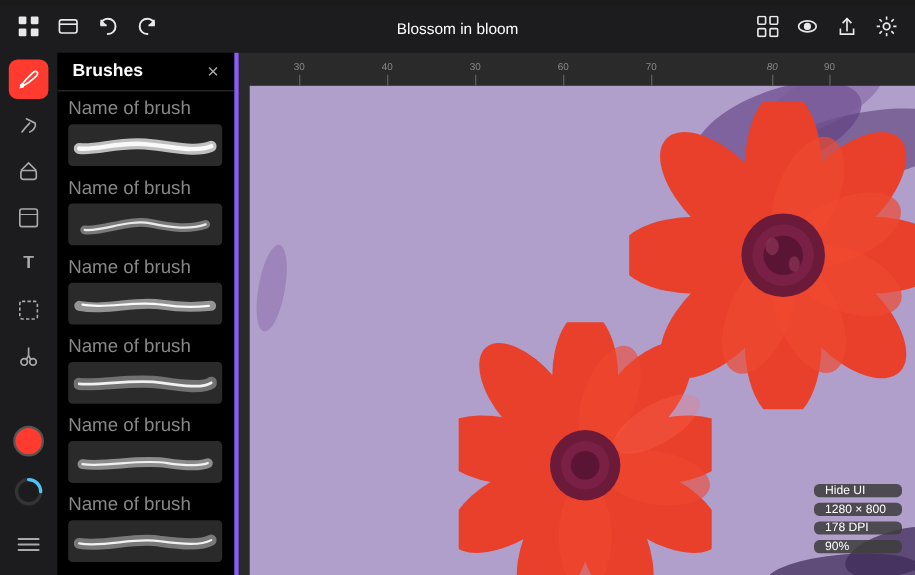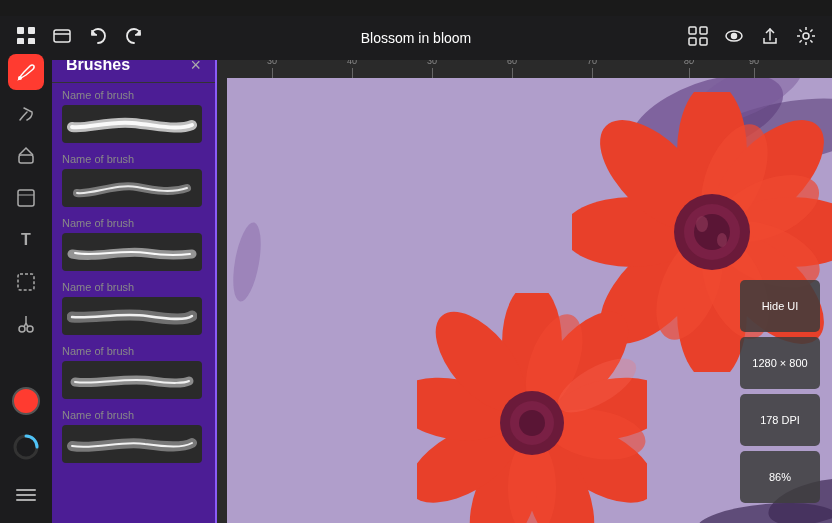--- a/index.html
+++ b/index.html
@@ -14,21 +14,21 @@
     
     .top-bar {
       width: 832px;
       height: 44px;
       background: #1c1c1e;
       display: flex;
       align-items: center;
       justify-content: space-between;
       padding: 16px 16px;
       position: absolute;
-      top: 16px;
+      top: 4px;
       left: 0;
       z-index: 10;
     }
     .top-bar-left, .top-bar-right {
       display: flex;
       align-items: center;
       gap: 16px;
     }
     .top-bar-icon {
       color: #fff;
@@ -92,22 +92,22 @@
       margin-bottom: 6px;
     }
 
     
     .brush-panel {
       position: absolute;
       left: 52px;
       top: 44px;
       width: 165px;
       height: 479px;
-      background: #4c1d95;
-      border-right: 2px solid #8b5cf6;
+      background: #000000;
+      border-right: 4px solid #8b5cf6;
       overflow-y: auto;
       z-index: 9;
     }
     .brush-panel-header {
       display: flex;
       align-items: center;
       justify-content: space-between;
       padding: 12px 14px 8px;
       border-bottom: 1px solid #333;
     }
@@ -121,21 +121,21 @@
       font-size: 18px;
       cursor: pointer;
       line-height: 1;
     }
     .brush-item {
       padding: 6px 10px 4px;
       cursor: pointer;
     }
     .brush-item-name {
       color: #888;
-      font-size: 11px;
+      font-size: 17px;
       margin-bottom: 4px;
     }
     .brush-preview {
       width: 140px;
       height: 38px;
       background: #2a2a2a;
       border-radius: 4px;
       overflow: hidden;
       display: flex;
       align-items: center;
@@ -216,23 +216,22 @@
       bottom: 20px;
       display: flex;
       flex-direction: column;
       gap: 5px;
       z-index: 20;
     }
     .info-badge {
       background: rgba(60,60,60,0.85);
       color: #fff;
       font-size: 11px;
-      padding: 20px 10px;
+      padding: 0 10px;
       border-radius: 5px;
-      text-align: center;
       min-width: 80px;
       cursor: pointer;
     }
 
     
     .brush-stroke-svg {
       width: 130px;
       height: 30px;
     }
 
@@ -441,21 +440,21 @@
       </div>
     <div class="ruler-mark major" style="left: 210px;">
         <span>30</span>
       </div>
     <div class="ruler-mark major" style="left: 290px; margin-top: 24px;">
         <span>60</span>
       </div>
     <div class="ruler-mark major" style="left: 370px;">
         <span>70</span>
       </div>
-    <div class="ruler-mark major" style="left: 467px; font-style: italic;">
+    <div class="ruler-mark major" style="left: 480px; font-style: italic;">
         <span>80</span>
       </div>
     <div class="ruler-mark major" style="left: 532px;">
         <span>90</span>
       </div>
   </div>
 </div>
 
 <div class="left-ruler"></div>
 
@@ -518,14 +517,14 @@
     <circle cx="115" cy="130" r="32" fill="#6b1a3a"></circle>
     <circle cx="115" cy="130" r="22" fill="#7a2045"></circle>
     <circle cx="115" cy="130" r="13" fill="#5a1535"></circle>
   </svg>
 </div>
 
 <div class="info-panel">
   <div class="info-badge">Hide UI</div>
   <div class="info-badge">1280 × 800</div>
   <div class="info-badge">178 DPI</div>
-  <div class="info-badge">86%</div>
+  <div class="info-badge">90%</div>
 </div>
 
 </body></html>

